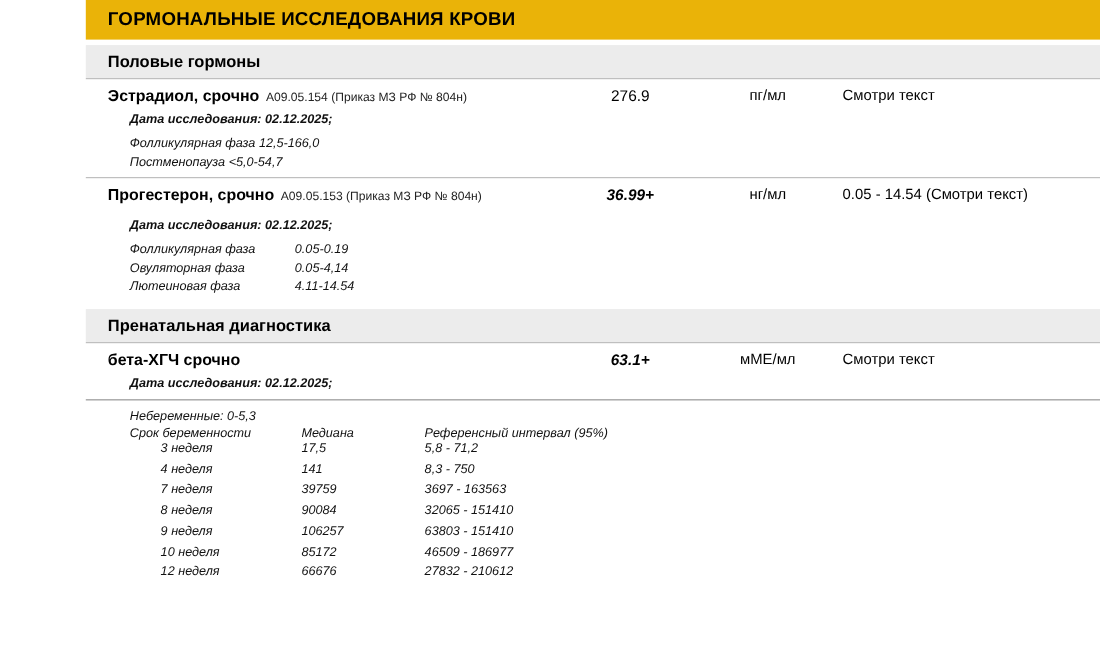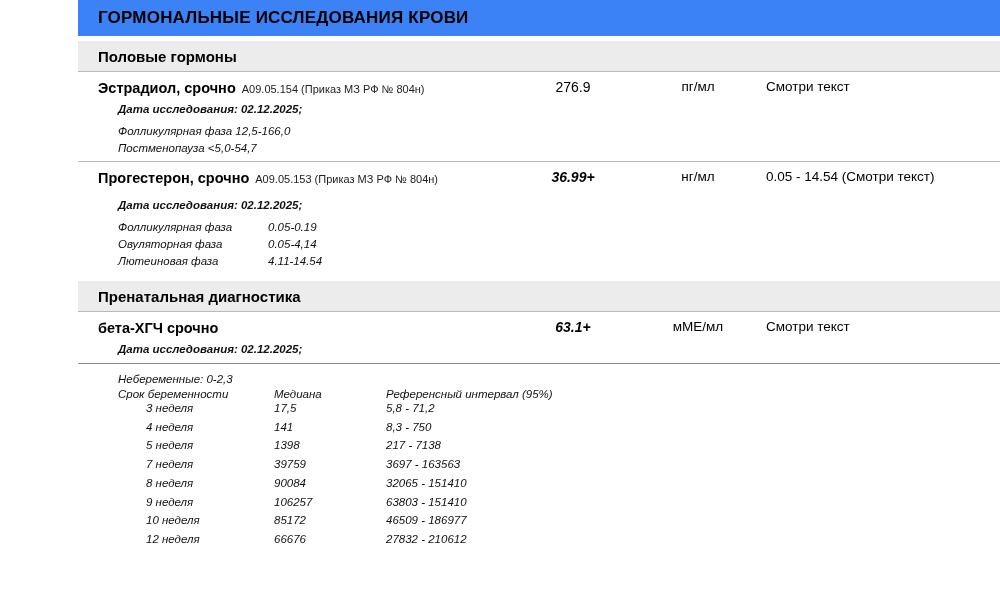--- a/index.html
+++ b/index.html
@@ -30,21 +30,21 @@
   }
   .sheet {
     position: absolute;
     left: 78px;
     top: 0;
     width: 922px;
     height: 599px;
     background: #ffffff;
   }
   .section-band {
-    background: #3b82f6;
+    background: #eab308;
     height: 36px;
     display: flex;
     align-items: center;
     padding-left: 20px;
     box-sizing: border-box;
   }
   .band-title {
     font-size: 17px;
     font-weight: bold;
     letter-spacing: 0.2px;
@@ -256,43 +256,38 @@
         <span class="an-name">бета-ХГЧ срочно</span><span class="an-code"></span>
       </div>
       <div class="col-value flag">63.1+</div>
       <div class="col-units">мМЕ/мл</div>
       <div class="col-ref">Смотри текст</div>
     </div>
     <div class="detail-date">Дата исследования: 02.12.2025;</div>
     <div class="rule rule-dark" style="margin-top:8px"></div>
 
     <div class="ref-table">
-      <div class="ref-head-line">Небеременные: 0-2,3</div>
+      <div class="ref-head-line">Небеременные: 0-5,3</div>
       <div class="ref-hdr-row">
         <span class="ref-hdr-c1">Срок беременности</span>
         <span class="ref-hdr-c2">Медиана</span>
         <span class="ref-hdr-c3">Референсный интервал (95%)</span>
       </div>
       <div class="ref-grid">
         <div class="ref-grid-row">
           <span class="ref-c1">3 неделя</span>
           <span class="ref-c2">17,5</span>
           <span class="ref-c3">5,8 - 71,2</span>
         </div>
         <div class="ref-grid-row">
           <span class="ref-c1">4 неделя</span>
           <span class="ref-c2">141</span>
           <span class="ref-c3">8,3 - 750</span>
         </div>
         <div class="ref-grid-row">
-          <span class="ref-c1">5 неделя</span>
-          <span class="ref-c2">1398</span>
-          <span class="ref-c3">217 - 7138</span>
-        </div>
-        <div class="ref-grid-row">
           <span class="ref-c1">7 неделя</span>
           <span class="ref-c2">39759</span>
           <span class="ref-c3">3697 - 163563</span>
         </div>
         <div class="ref-grid-row">
           <span class="ref-c1">8 неделя</span>
           <span class="ref-c2">90084</span>
           <span class="ref-c3">32065 - 151410</span>
         </div>
         <div class="ref-grid-row">

